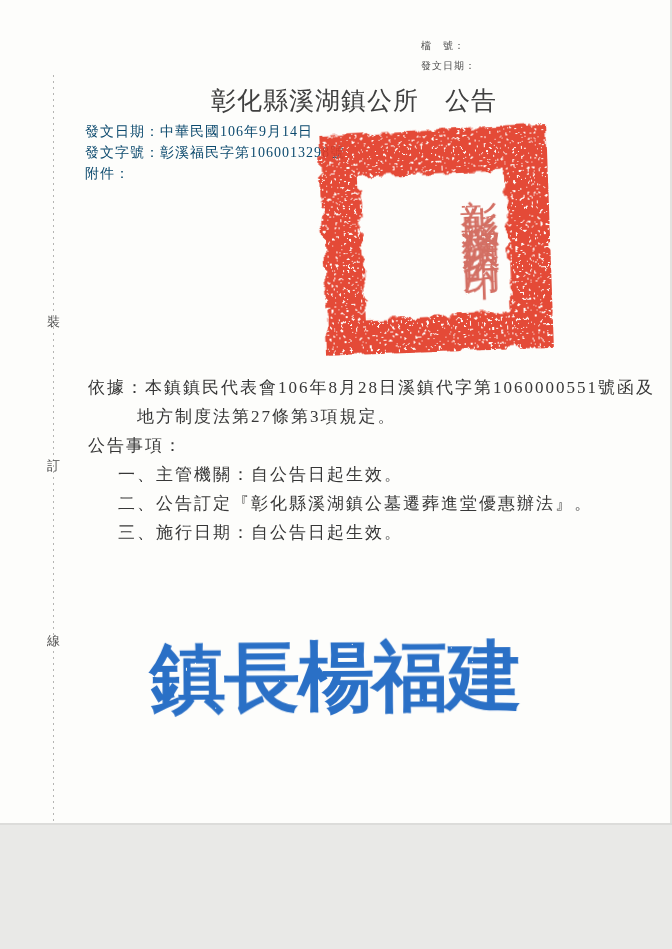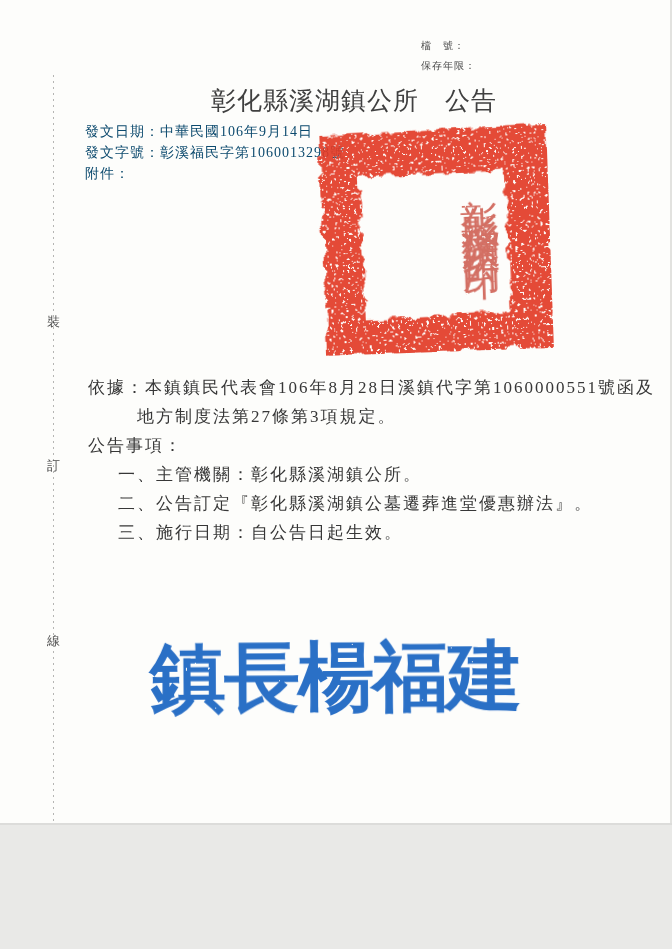--- a/index.html
+++ b/index.html
@@ -118,21 +118,21 @@
       </feComponentTransfer>
       <feComposite in="SourceGraphic" in2="n2" operator="in"></feComposite>
     </filter>
   </defs>
 </svg>
 
 <div class="page">
 
   <div class="corner-info">
     <div>檔　號：</div>
-    <div>保存年限：</div>
+    <div>發文日期：</div>
   </div>
 
   <div class="doc-title">彰化縣溪湖鎮公所　公告</div>
 
   <div class="meta">
     <div>發文日期：中華民國106年9月14日</div>
     <div>發文字號：彰溪福民字第1060013298號</div>
     <div>附件：</div>
   </div>
 
@@ -145,21 +145,21 @@
 
   <div class="binding-line"></div>
   <div class="binding-char m0">裝</div>
   <div class="binding-char m1">訂</div>
   <div class="binding-char m2">線</div>
 
   <div class="body-block">
     <div class="body-line">依據：本鎮鎮民代表會106年8月28日溪鎮代字第1060000551號函及</div>
     <div class="body-line ind-1">地方制度法第27條第3項規定。</div>
     <div class="body-line">公告事項：</div>
-    <div class="body-line ind-2">一、主管機關：彰化縣溪湖鎮公所。</div>
+    <div class="body-line ind-2">一、主管機關：自公告日起生效。</div>
     <div class="body-line ind-2">二、公告訂定『彰化縣溪湖鎮公墓遷葬進堂優惠辦法』。</div>
     <div class="body-line ind-2">三、施行日期：自公告日起生效。</div>
   </div>
 
   <div class="signature">鎮長楊福建</div>
 
   <div class="footer">第1頁　共1頁</div>
 
   <div class="scan-edge-right"></div>
   <div class="scan-edge-bottom"></div>

